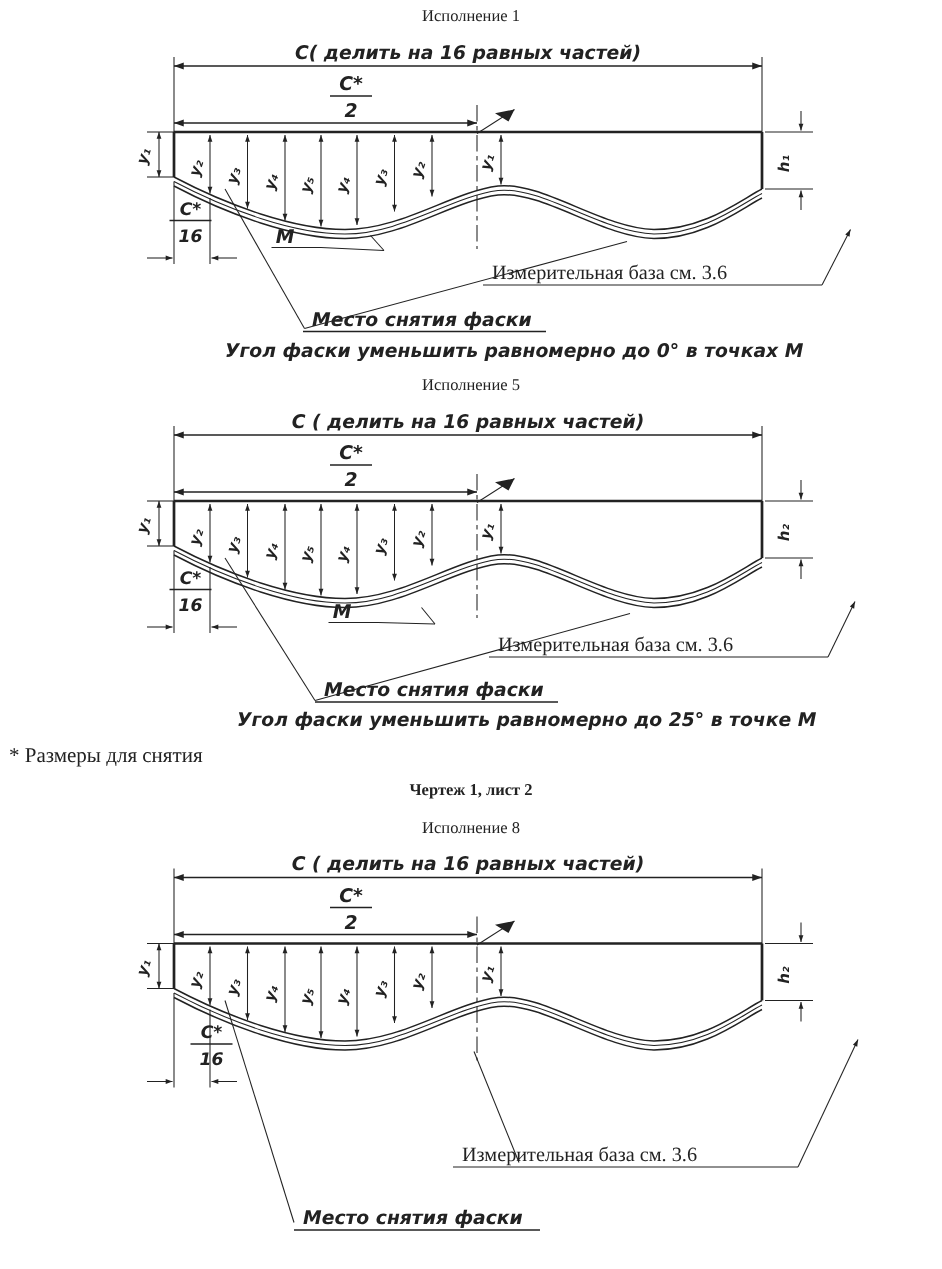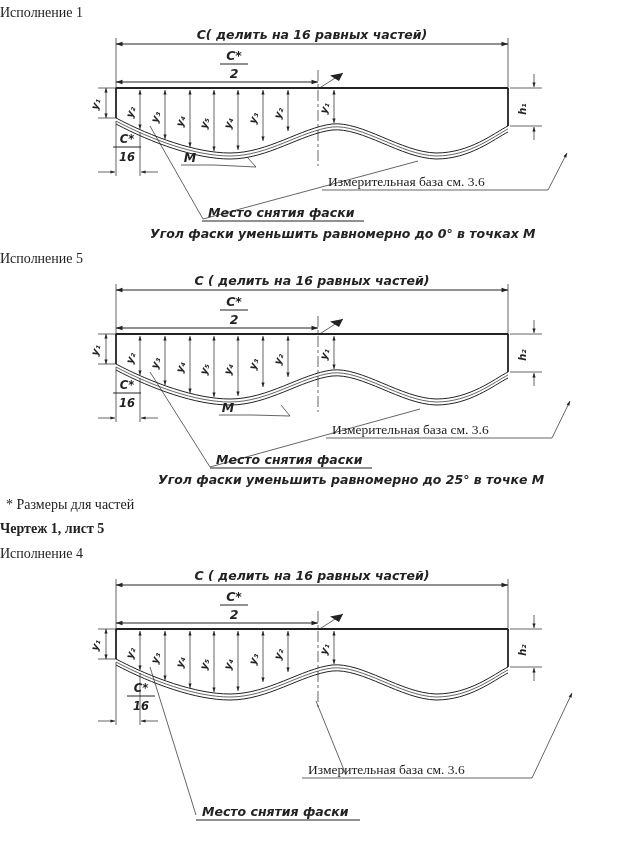--- a/index.html
+++ b/index.html
@@ -1,18 +1,18 @@
 <!DOCTYPE html>
 <html><head>
 <meta charset="utf-8">
 <style>
   html,body{margin:0;padding:0;background:#e8e8e8;}
   .page{position:relative;width:628px;height:846px;background:#ffffff;color:#222;
         font-family:"Liberation Serif",serif;overflow:hidden;margin:0 auto;}
-  .h-title{position:absolute;left:0;width:100%;text-align:left;font-size:14px;}
+  .h-title{position:absolute;left:0;width:100%;text-align:center;font-size:11px;}
   .caption{font-weight:bold;}
   .footnote{position:absolute;left:6px;font-size:14px;}
   svg{position:absolute;left:0;display:block;}
   .ln{stroke:#222;fill:none;stroke-width:1;}
   .lt{stroke:#222;fill:none;stroke-width:.7;}
   .lk{stroke:#222;fill:none;stroke-width:1.8;}
   .dash{stroke-dasharray:11 3 3 3;}
   text{fill:#222;stroke:none;}
   .tc{font:italic 700 12.5px "DejaVu Sans",sans-serif;}  
   .tcs{font:italic 700 11.5px "DejaVu Sans",sans-serif;}
@@ -237,24 +237,24 @@
       <line class="lt" x1="552" y1="166" x2="570" y2="129" marker-end="url(#m2)"></line>
     </g>
 
     <g>
       <text class="tc" x="216" y="192">Место снятия фаски</text>
       <line class="ln" x1="210" y1="196" x2="372" y2="196"></line>
       <text class="tc" x="158" y="212">Угол фаски уменьшить равномерно до 25° в точке М</text>
     </g>
   </svg>
 
-  <div class="footnote" style="top:497px">* Размеры для частей</div>
-  <div class="h-title caption" style="top:521px">Чертеж 1, лист 5</div>
-
-  <div class="h-title" style="top:546px">Исполнение 4</div>
+  <div class="footnote" style="top:497px">* Размеры для снятия</div>
+  <div class="h-title caption" style="top:521px">Чертеж 1, лист 2</div>
+
+  <div class="h-title" style="top:546px">Исполнение 8</div>
 
   <svg style="top:567px" width="628" height="279" viewBox="0 0 628 279">
     <defs>
       <marker id="m3" viewBox="0 0 10 10" refX="10" refY="5" markerWidth="11" markerHeight="6.5" orient="auto-start-reverse">
         <path d="M0,1.5 L10,5 L0,8.5 z" fill="#222"></path>
       </marker>
     </defs>
 
     <g>
       <line class="lt" x1="116" y1="12" x2="116" y2="64"></line>

